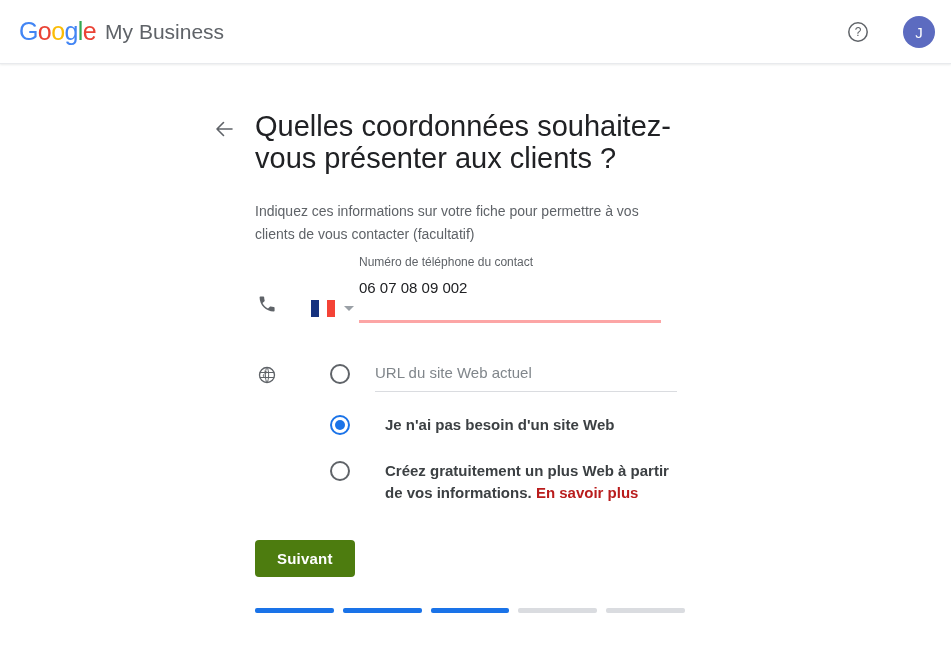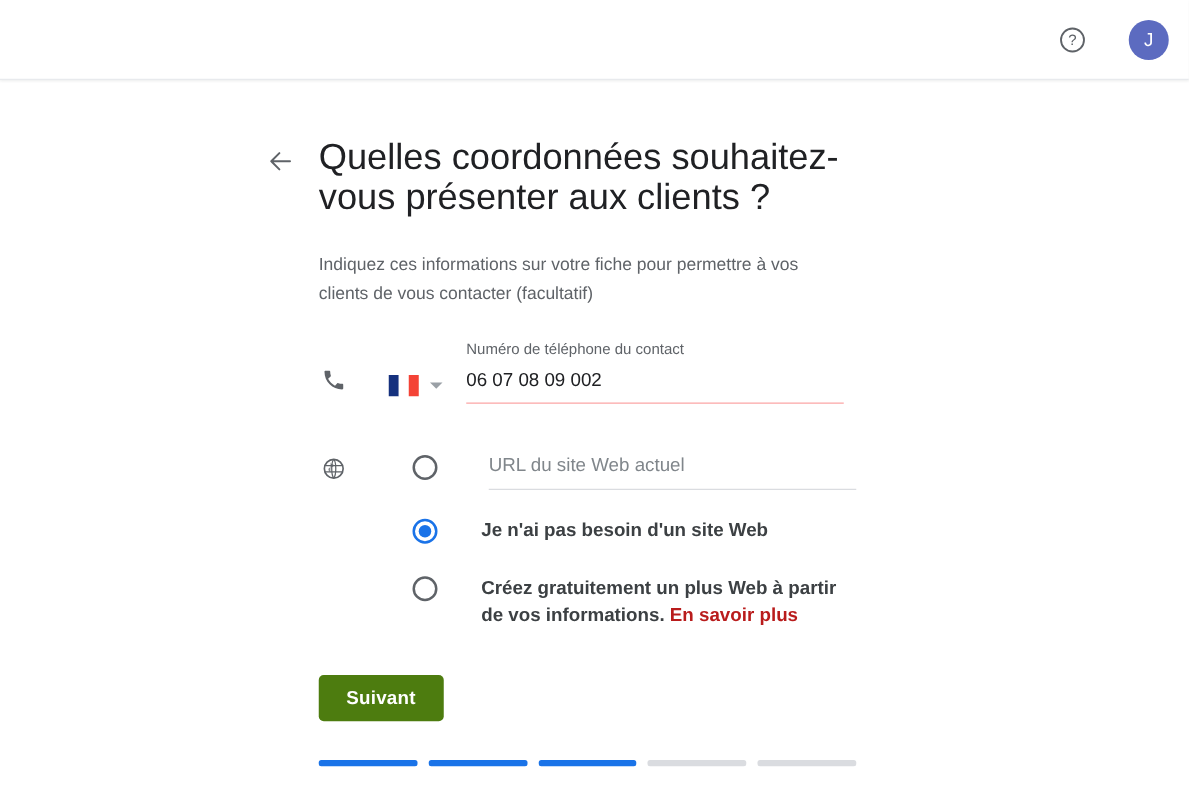--- a/index.html
+++ b/index.html
@@ -157,24 +157,24 @@
   .flag .fr { background: #f44336; }
   .caret {
     margin-left: 9px;
     width: 0; height: 0;
     border-left: 5px solid transparent;
     border-right: 5px solid transparent;
     border-top: 5px solid #9aa0a6;
   }
   .text-field {
     position: relative;
-    margin-left: 19px;
+    margin-left: 5px;
     width: 302px;
-    border-bottom: 1px solid #fca5a5;
-    padding-bottom: 7px;
+    border-bottom: 3px solid #fca5a5;
+    padding-bottom: 22px;
     cursor: text;
   }
   .field-label {
     position: absolute;
     top: -23px;
     left: 0;
     font-size: 12px;
     color: #5f6368;
     white-space: nowrap;
   }
@@ -232,21 +232,21 @@
     color: #3c4043;
     max-width: 302px;
     font-weight: bold;
   }
   .option-link {
     color: #b91c1c;
     text-decoration: none;
     cursor: pointer;
   }
   .url-field {
-    margin-left: 41px;
+    margin-left: 25px;
     width: 302px;
     border-bottom: 1px solid #dadce0;
     padding-bottom: 8px;
     cursor: text;
   }
 
   
   .next-button {
     margin-top: 36px;
     margin-left: 0;
@@ -276,20 +276,26 @@
     background: #dadce0;
     margin-right: 9px;
   }
   .progress .seg:last-child { margin-right: 0; }
   .progress .seg.done { background: #1a73e8; }
 </style>
 </head>
 <body>
 
 <div class="app-header">
+  <div class="brand">
+    <div class="google-logo">
+      <span class="g-b">G</span><span class="g-r">o</span><span class="g-y">o</span><span class="g-b">g</span><span class="g-g">l</span><span class="g-r">e</span>
+    </div>
+    <div class="brand-product">My Business</div>
+  </div>
 
   <div class="header-actions">
     <div class="help-button">
       <svg width="24" height="24" viewBox="0 0 24 24" aria-hidden="true">
         <circle cx="12" cy="12" r="9.2" fill="none" stroke="#5f6368" stroke-width="1.5"></circle>
         <text x="12" y="16.4" text-anchor="middle" font-family="Liberation Sans, sans-serif" font-size="12" fill="#5f6368">?</text>
       </svg>
     </div>
     <div class="avatar">
       <span>J</span>

